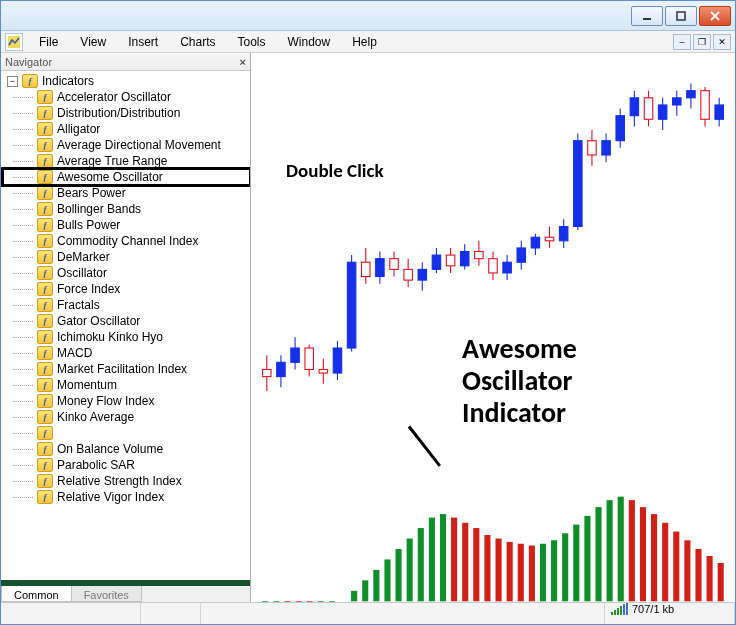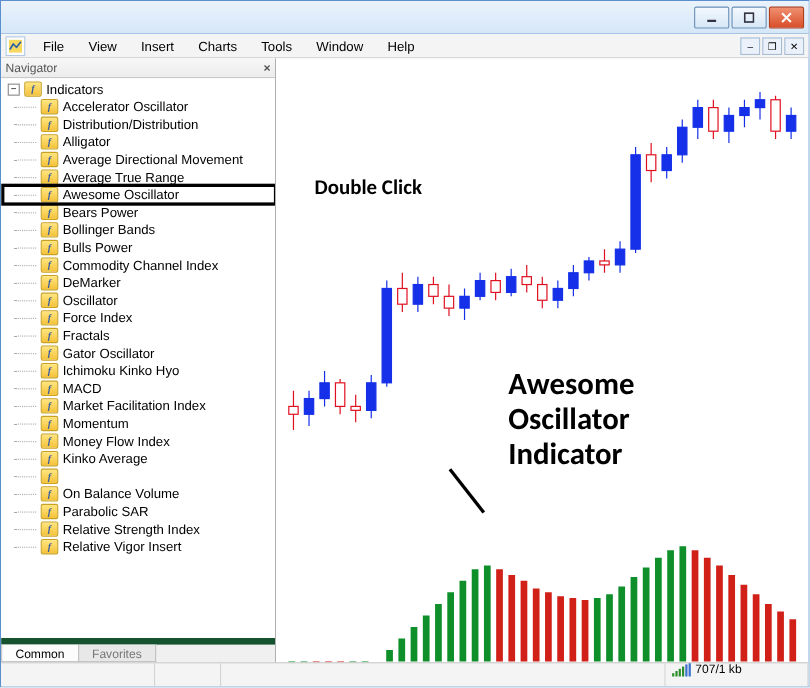--- a/index.html
+++ b/index.html
@@ -263,21 +263,21 @@
               <div class="tree-item">
                 <span class="f-icon">f</span>
                 <span>Parabolic SAR</span>
               </div>
               <div class="tree-item">
                 <span class="f-icon">f</span>
                 <span>Relative Strength Index</span>
               </div>
               <div class="tree-item">
                 <span class="f-icon">f</span>
-                <span>Relative Vigor Insert</span>
+                <span>Relative Vigor Index</span>
               </div>
             </div>
         </div>
       </div>
       <div class="nav-tabs">
         <div class="nav-tab">Common</div>
         <div class="nav-tab inactive">Favorites</div>
       </div>
     </div>
 

